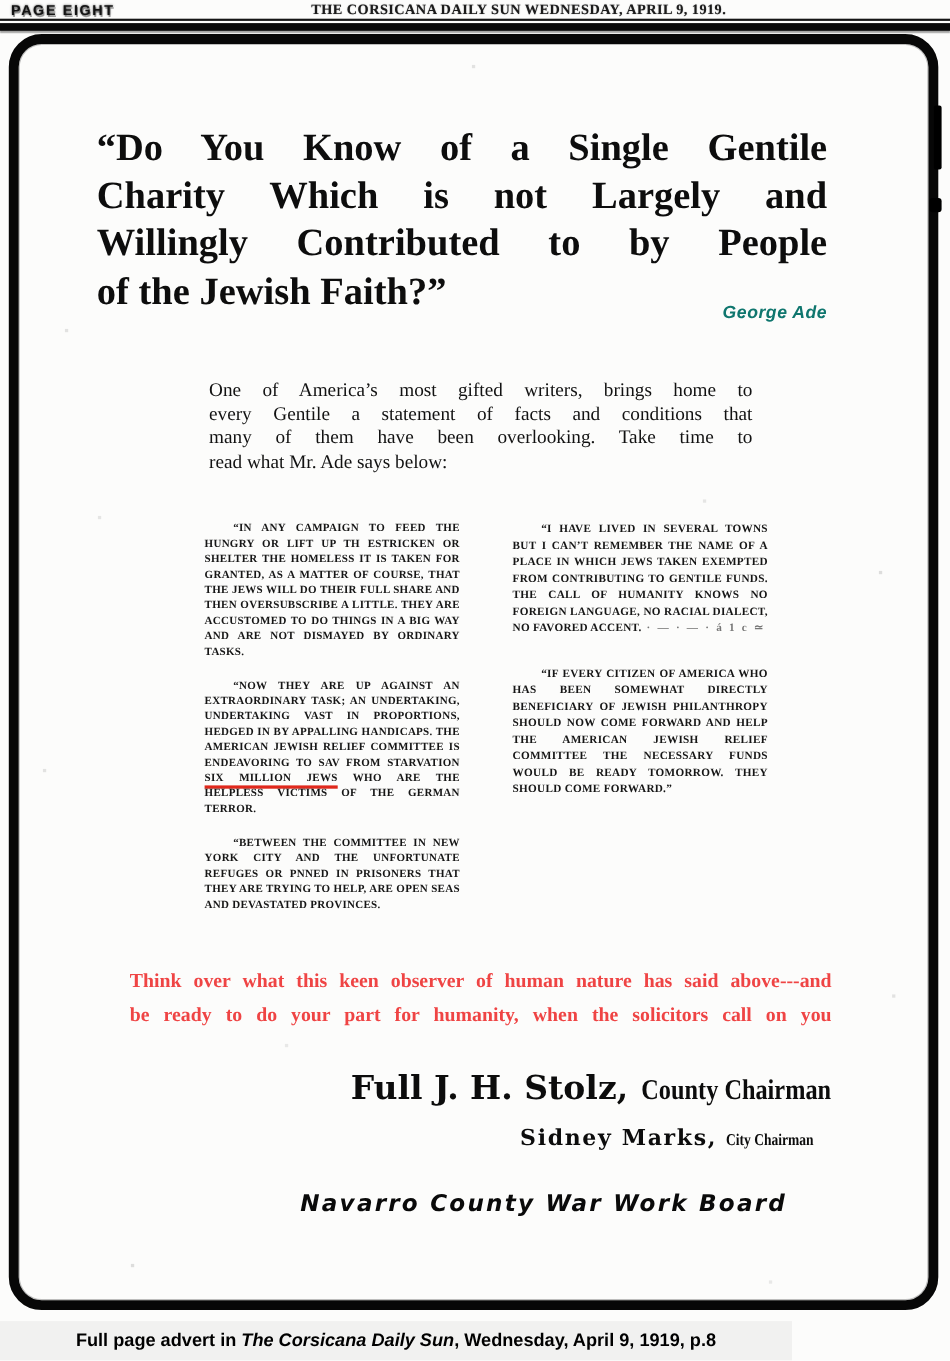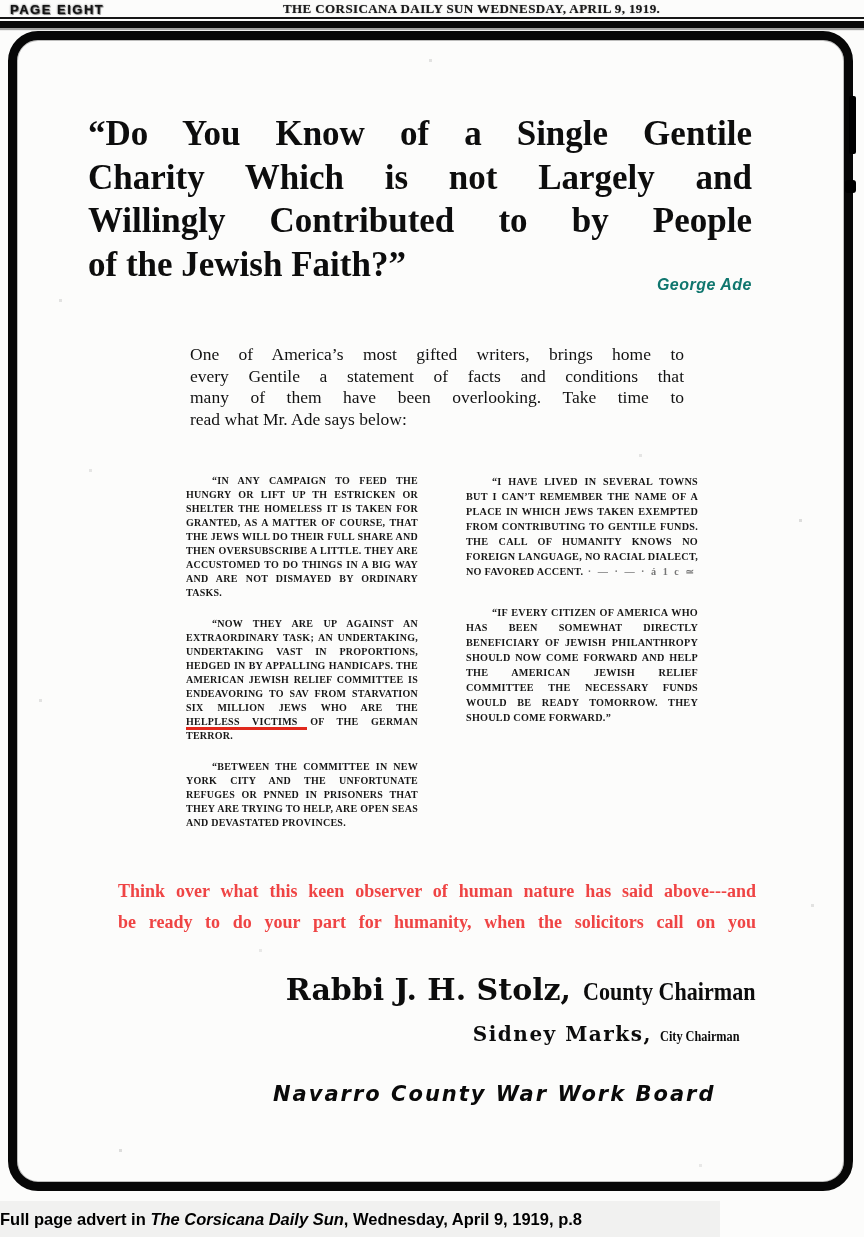--- a/index.html
+++ b/index.html
@@ -50,40 +50,40 @@
   .intro{position:absolute;left:190px;top:344px;width:494px;
     font-size:17.5px;line-height:21.5px;color:#121212;font-weight:500;}
   
   .columns{position:absolute;left:186px;top:474px;width:512px;display:flex;gap:48px;}
   .col{width:232px;}
   .qpara{
     font-weight:bold;font-size:10px;letter-spacing:.25px;line-height:14px;
     text-align:justify;text-indent:26px;color:#161616;margin:0 0 17px 0;
   }
   .col-right .qpara{font-size:10.2px;line-height:15px;margin-bottom:26px;}
-  .hl-red{border-bottom:3px solid #e0281c;padding-bottom:14px;}
+  .hl-red{border-bottom:3px solid #e0281c;padding-bottom:1px;}
   .smudge{color:#555;letter-spacing:2px;opacity:.8;}
   
   .closing{position:absolute;left:118px;top:876px;width:638px;
     font-weight:bold;font-size:18px;line-height:31px;color:#ef4444;}
   
   .sig-county{position:absolute;top:972px;right:78px;display:flex;align-items:baseline;gap:12px;white-space:nowrap;}
   .sig-county .sig-name{font-family:"DejaVu Serif",serif;font-weight:bold;font-size:30px;color:#0c0c0c;}
   .sig-county .sig-title{font-weight:bold;font-size:26px;display:inline-block;
     transform:scaleX(.85);transform-origin:left bottom;color:#0c0c0c;}
   .sig-city{position:absolute;top:1022px;right:107px;display:flex;align-items:baseline;gap:8px;white-space:nowrap;}
   .sig-city .sig-name{font-family:"DejaVu Serif",serif;font-weight:bold;font-size:20px;letter-spacing:1.5px;color:#0c0c0c;}
   .sig-city .sig-title{font-weight:bold;font-size:15px;display:inline-block;
     transform:scaleX(.82);transform-origin:left bottom;color:#0c0c0c;}
   .org-sig{position:absolute;left:245px;top:1082px;white-space:nowrap;
     font-family:"DejaVu Sans",sans-serif;font-weight:bold;font-style:italic;
     font-size:21px;letter-spacing:2px;color:#0a0a0a;margin-left:28px;}
   
   .caption-bar{position:absolute;left:0;bottom:0;width:720px;height:36px;
-    background:#f1f1f0;display:flex;align-items:center;}
+    background:#f1f1f0;display:flex;align-items:center;justify-content:center;}
   .caption-text{font-family:"Liberation Sans",sans-serif;font-weight:bold;
     font-size:16.5px;color:#000;white-space:nowrap;}
   .caption-text .paper-name{font-style:italic;}
 </style>
 </head>
 <body>
 
 <div id="page">
 
   <div class="masthead">
@@ -124,21 +124,21 @@
       <p class="qpara">“IF EVERY CITIZEN OF AMERICA WHO HAS BEEN SOMEWHAT DIRECTLY BENEFICIARY OF JEWISH PHILANTHROPY SHOULD NOW COME FORWARD AND HELP THE AMERICAN JEWISH RELIEF COMMITTEE THE NECESSARY FUNDS WOULD BE READY TOMORROW. THEY SHOULD COME FORWARD.”</p>
     </div>
   </div>
 
   <div class="closing">
     <div class="jline">Think over what this keen observer of human nature has said above---and</div>
     <div class="jline">be ready to do your part for humanity, when the solicitors call on you</div>
   </div>
 
   <div class="sig-county">
-    <span class="sig-name">Rabbi J. H. Stolz,</span>
+    <span class="sig-name">Full J. H. Stolz,</span>
     <span class="sig-title">County Chairman</span>
   </div>
   <div class="sig-city">
     <span class="sig-name">Sidney Marks,</span>
     <span class="sig-title">City Chairman</span>
   </div>
   <div class="org-sig">Navarro County War Work Board</div>
 
   <div class="caption-bar">
     <div class="caption-text"><span>Full page advert in </span><span class="paper-name">The Corsicana Daily Sun</span><span>, Wednesday, April 9, 1919, p.8</span></div>

